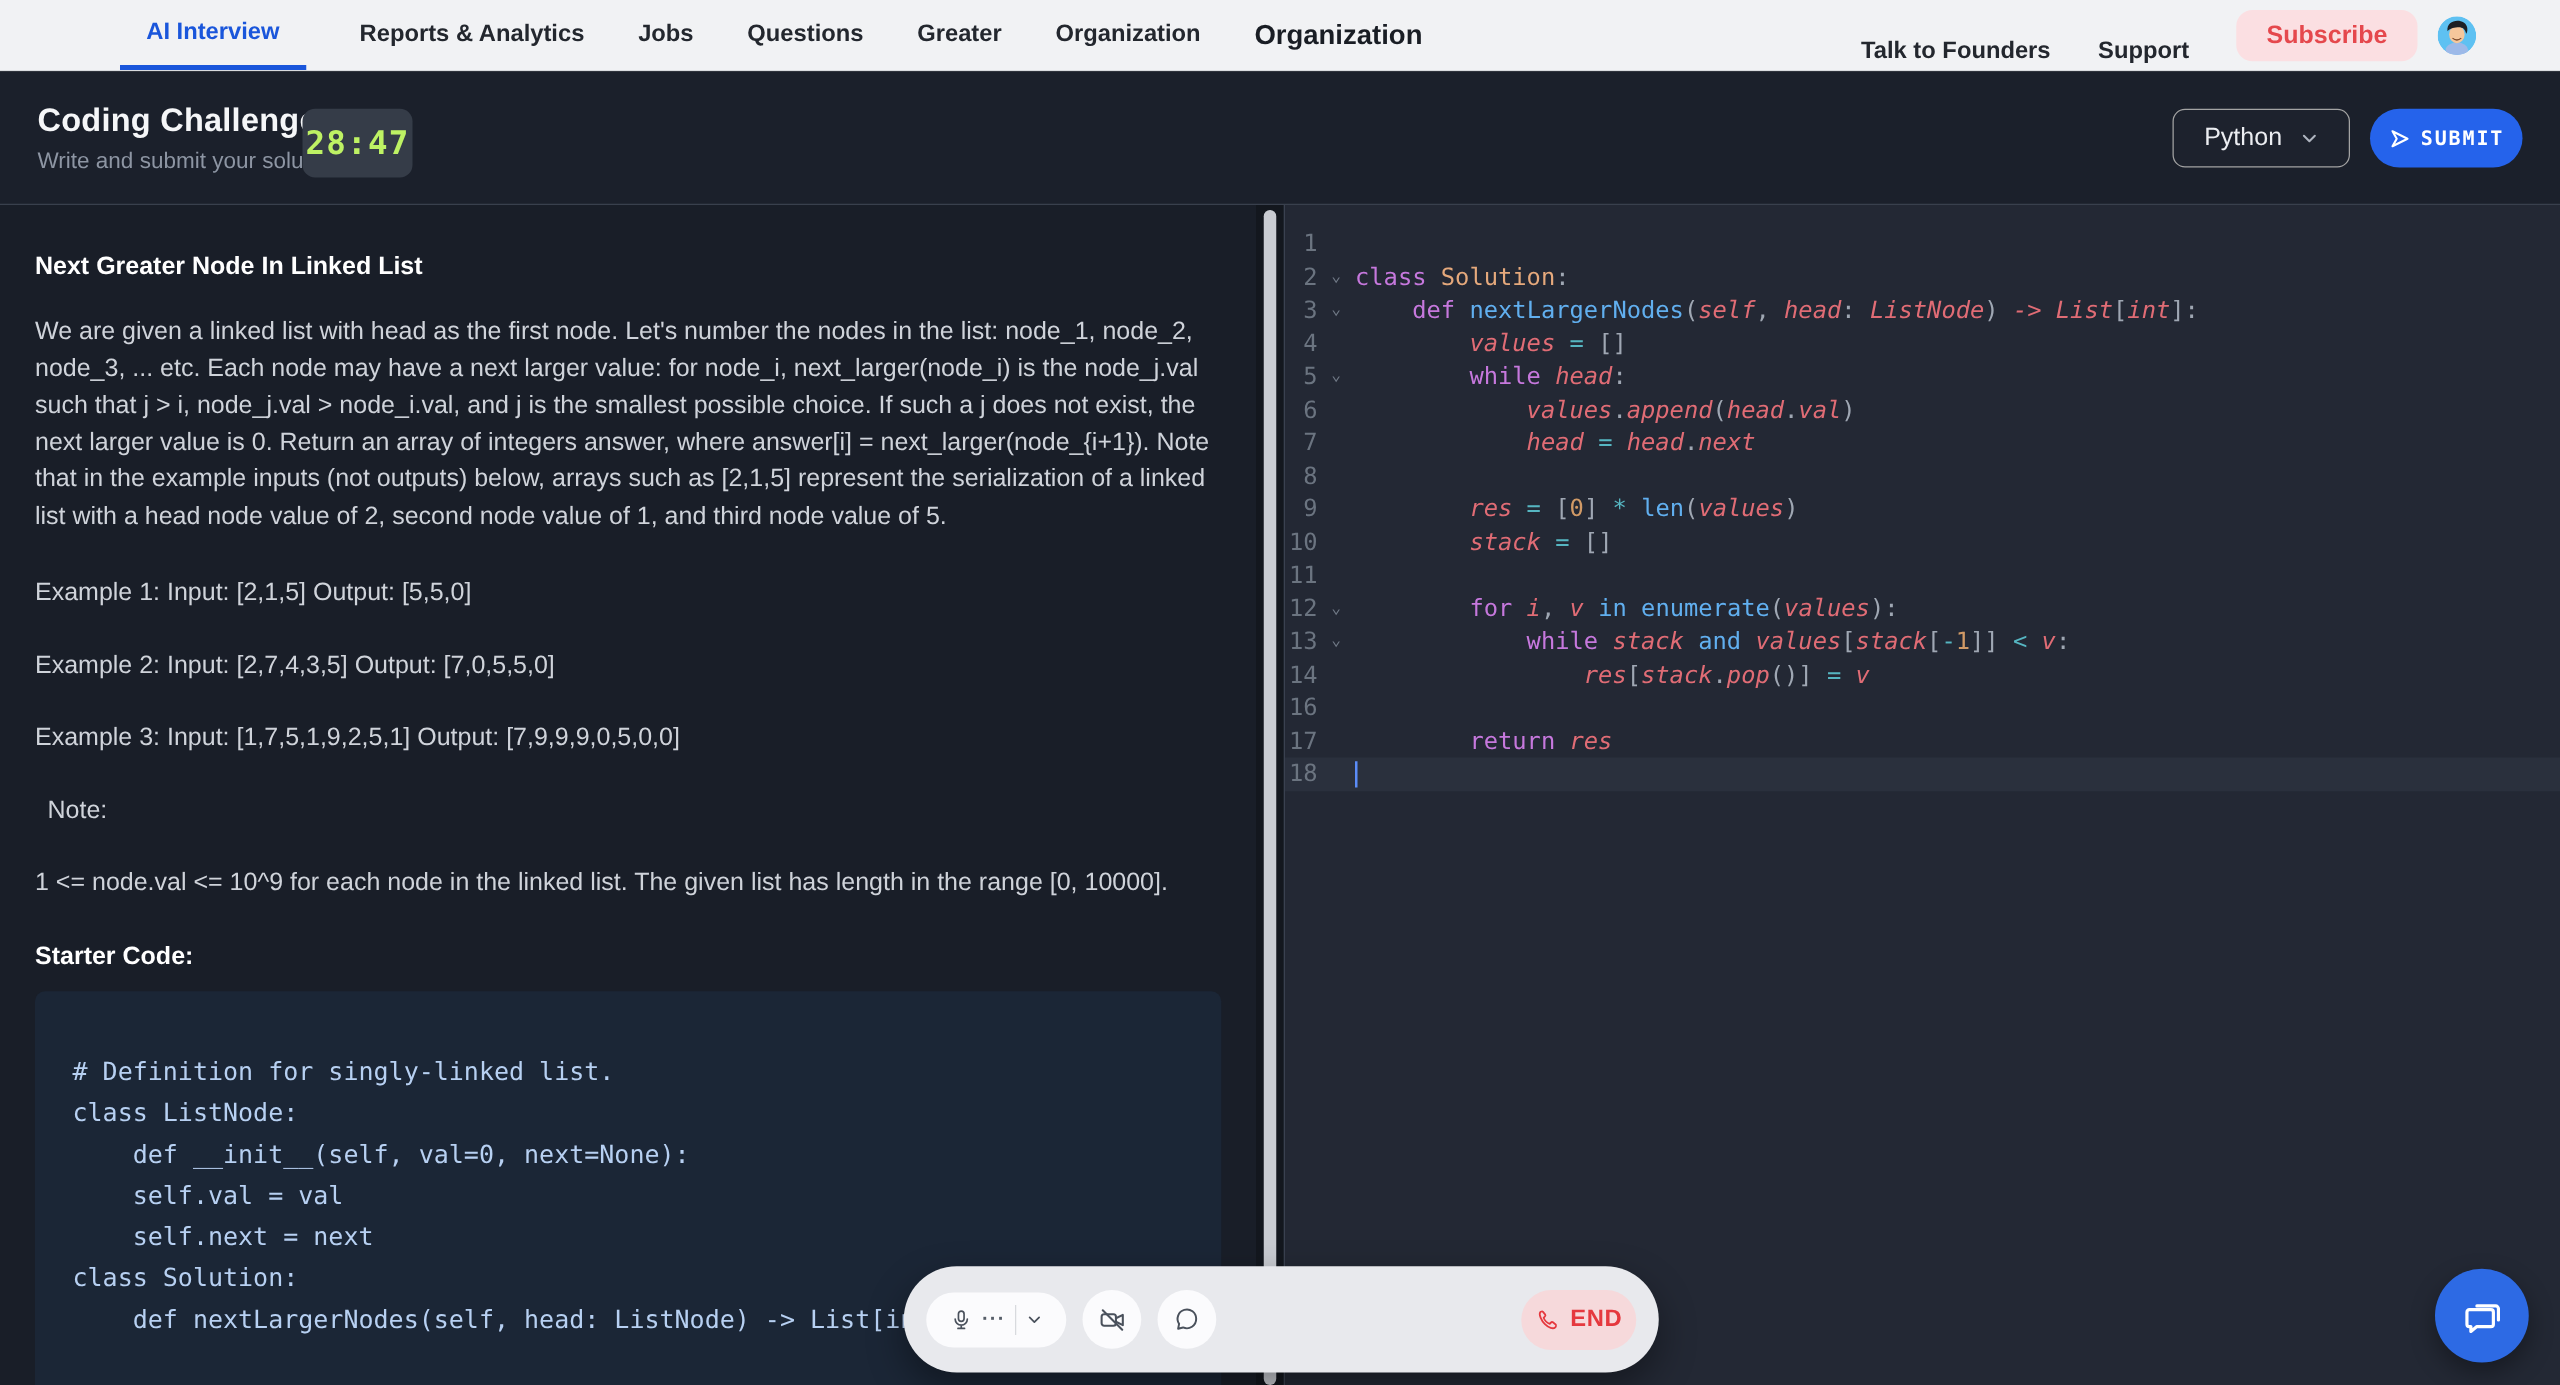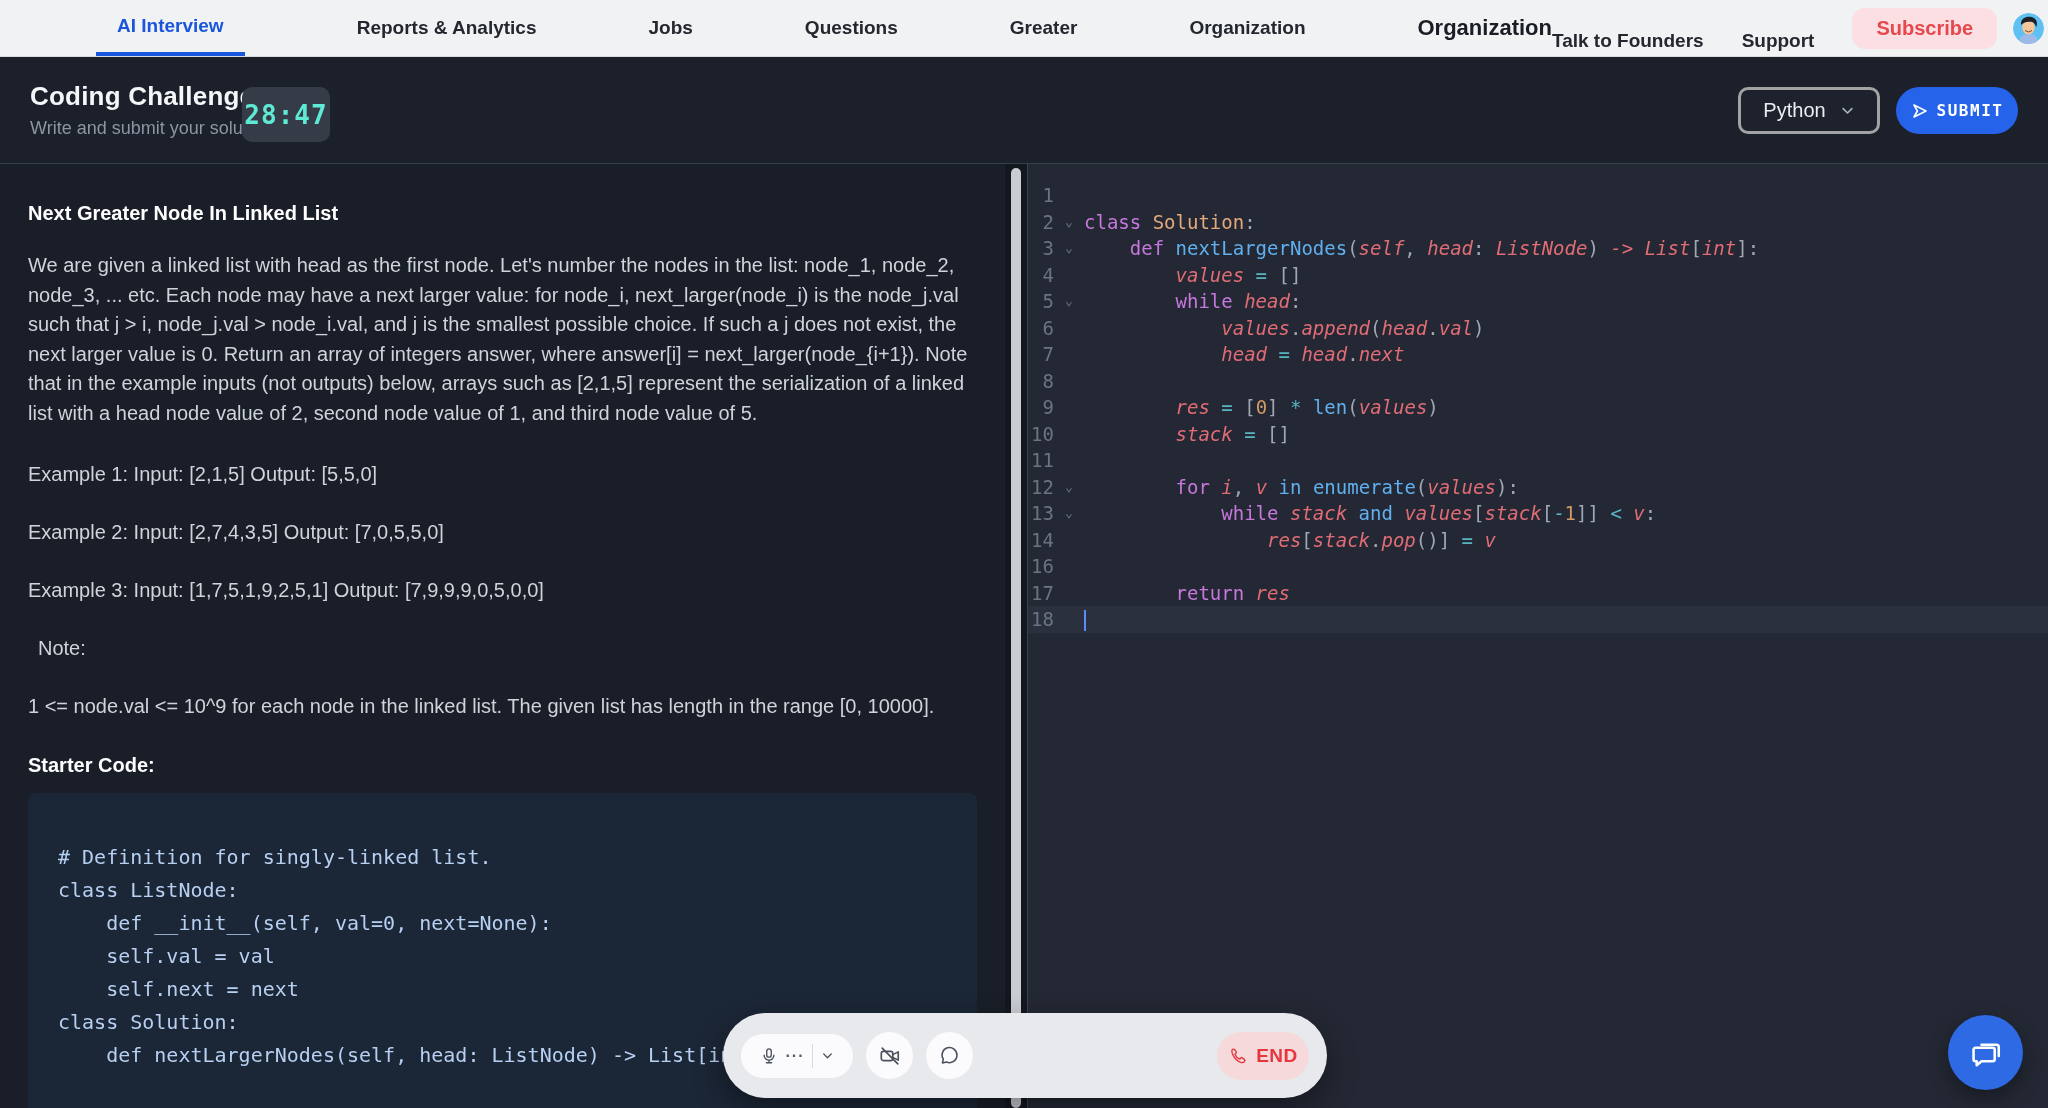--- a/index.html
+++ b/index.html
@@ -3,44 +3,44 @@
 <meta charset="utf-8">
 <style>
   * { margin:0; padding:0; box-sizing:border-box; }
   html,body { width:2048px; height:1108px; overflow:hidden; background:#14181f;
     font-family:"Liberation Sans", sans-serif; }
   #app { position:relative; width:2048px; height:1108px; display:flex; flex-direction:column; }
 
   
   .topnav { height:57px; background:var(--nav-bg); display:flex; align-items:stretch;
     border-bottom:1px solid #d9dbdf; flex:0 0 auto; }
-  .nav-left { display:flex; align-items:stretch; column-gap:112px; margin-left:96px; }
+  .nav-left { display:flex; align-items:stretch; column-gap:43px; margin-left:96px; }
   .nav-item { display:flex; align-items:center; font-size:19px; font-weight:600; color:#23272e;
     cursor:pointer; white-space:nowrap; }
   .nav-item.active { color:var(--accent-blue); border-bottom:4px solid var(--accent-blue);
     padding:0 21px; font-weight:700; }
   .nav-item.big { font-size:22px; font-weight:700; color:#191d24; }
   .nav-right { display:flex; align-items:center; margin-left:auto; margin-right:67px; column-gap:38px; }
   .nav-link { font-size:19px; font-weight:600; color:#23272e; cursor:pointer; white-space:nowrap;margin-top:26px; }
   .subscribe-pill { background:var(--subscribe-bg); color:var(--subscribe-red); font-weight:700;
     font-size:20px; padding:9px 24px; border-radius:13px; cursor:pointer; }
   .avatar { width:31px; height:31px; border-radius:50%; overflow:hidden; cursor:pointer;
     flex:0 0 auto; margin-left:-22px; }
 
   
   .header { height:107px; background:var(--header-bg); flex:0 0 auto; position:relative;
     display:flex; align-items:center; border-bottom:1px solid #39404d; }
   .title-block { margin-left:30px; }
   .page-title { font-size:26px; font-weight:700; color:#f5f6f8; letter-spacing:.2px; }
   .page-subtitle { font-size:18px; color:#8d95a3; margin-top:6px; }
   .timer-box { position:absolute; left:242px; top:30px; width:88px; height:55px;
     background:var(--timer-bg); border-radius:10px; display:flex; align-items:center; justify-content:center;
-    font-family:"DejaVu Sans Mono", monospace; font-size:26px; font-weight:700; color:#5eead4; letter-spacing:1px; }
+    font-family:"DejaVu Sans Mono", monospace; font-size:26px; font-weight:700; color:#bef264; letter-spacing:1px; }
   .header-right { position:absolute; right:30px; top:30px; display:flex; column-gap:16px; }
-  .lang-select { width:142px; height:47px; border:3px solid #a3a3a3; border-radius:10px;
+  .lang-select { width:142px; height:47px; border:1px solid #a3a3a3; border-radius:10px;
     background:#1d222d; display:flex; align-items:center; justify-content:center; column-gap:14px;
     color:#ebedf1; font-size:20px; font-weight:500; cursor:pointer; }
   .submit-btn { width:122px; height:47px; border:none; border-radius:24px; background:var(--submit-blue);
     display:flex; align-items:center; justify-content:center; column-gap:8px; cursor:pointer;
     color:#ffffff; font-family:"DejaVu Sans Mono", monospace; font-size:16px; font-weight:700; letter-spacing:1.5px; }
 
   
   .content { flex:1 1 auto; display:flex; min-height:0; }
 
   .desc-panel { width:1005px; flex:0 0 auto; background:var(--panel-bg); overflow:hidden;

